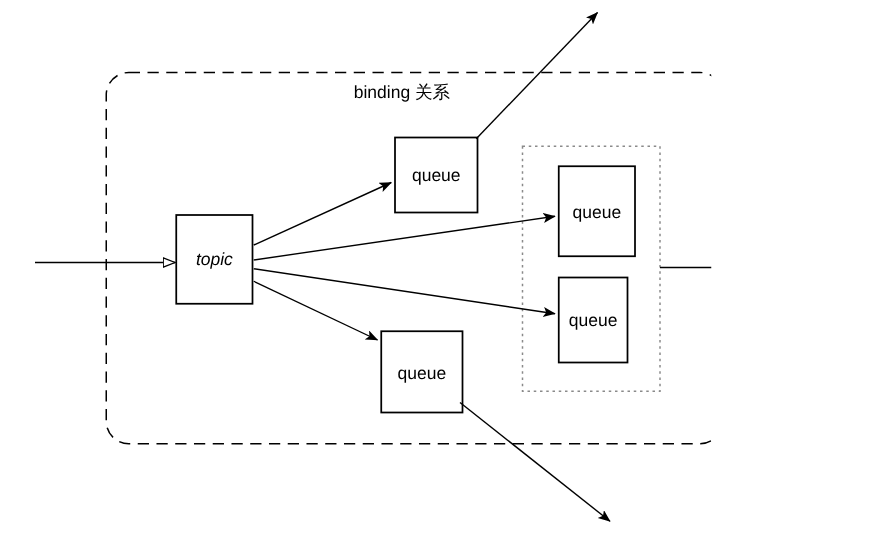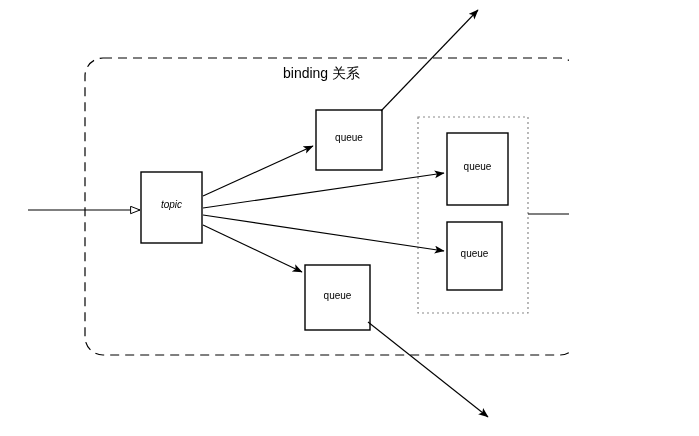--- a/index.html
+++ b/index.html
@@ -23,21 +23,21 @@
     height: 436px;
   }
   .label {
     position: absolute;
     color: #000000;
     font-family: "Liberation Sans", "DejaVu Sans", sans-serif;
     white-space: nowrap;
     user-select: none;
   }
   .box-label {
-    font-size: 10px;
+    font-size: 14px;
     text-align: center;
     line-height: 1;
   }
   .title-label {
     font-size: 14px;
   }
 </style>
 </head>
 <body>
 

